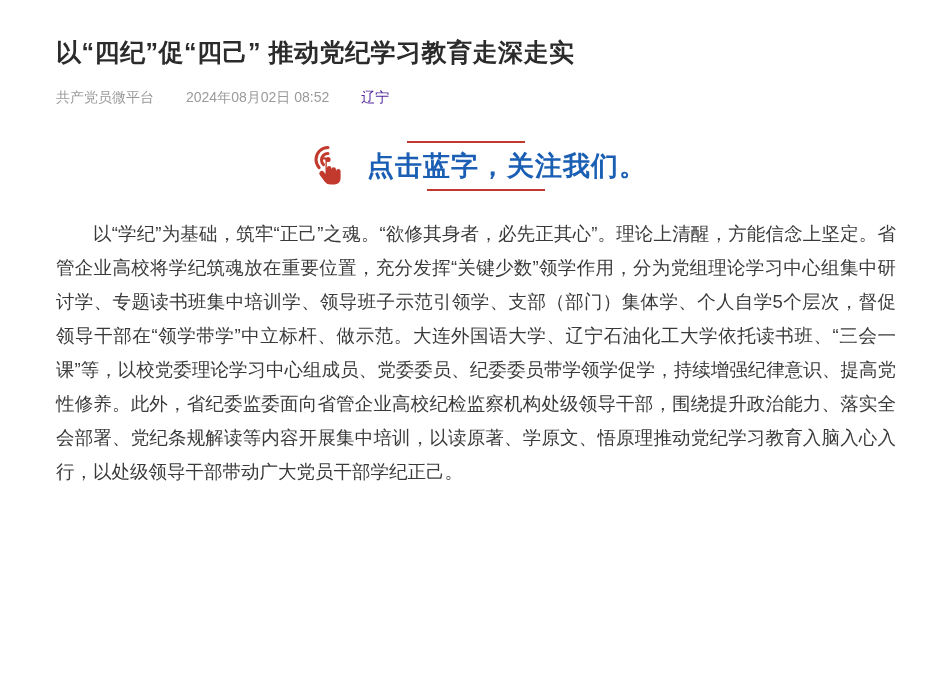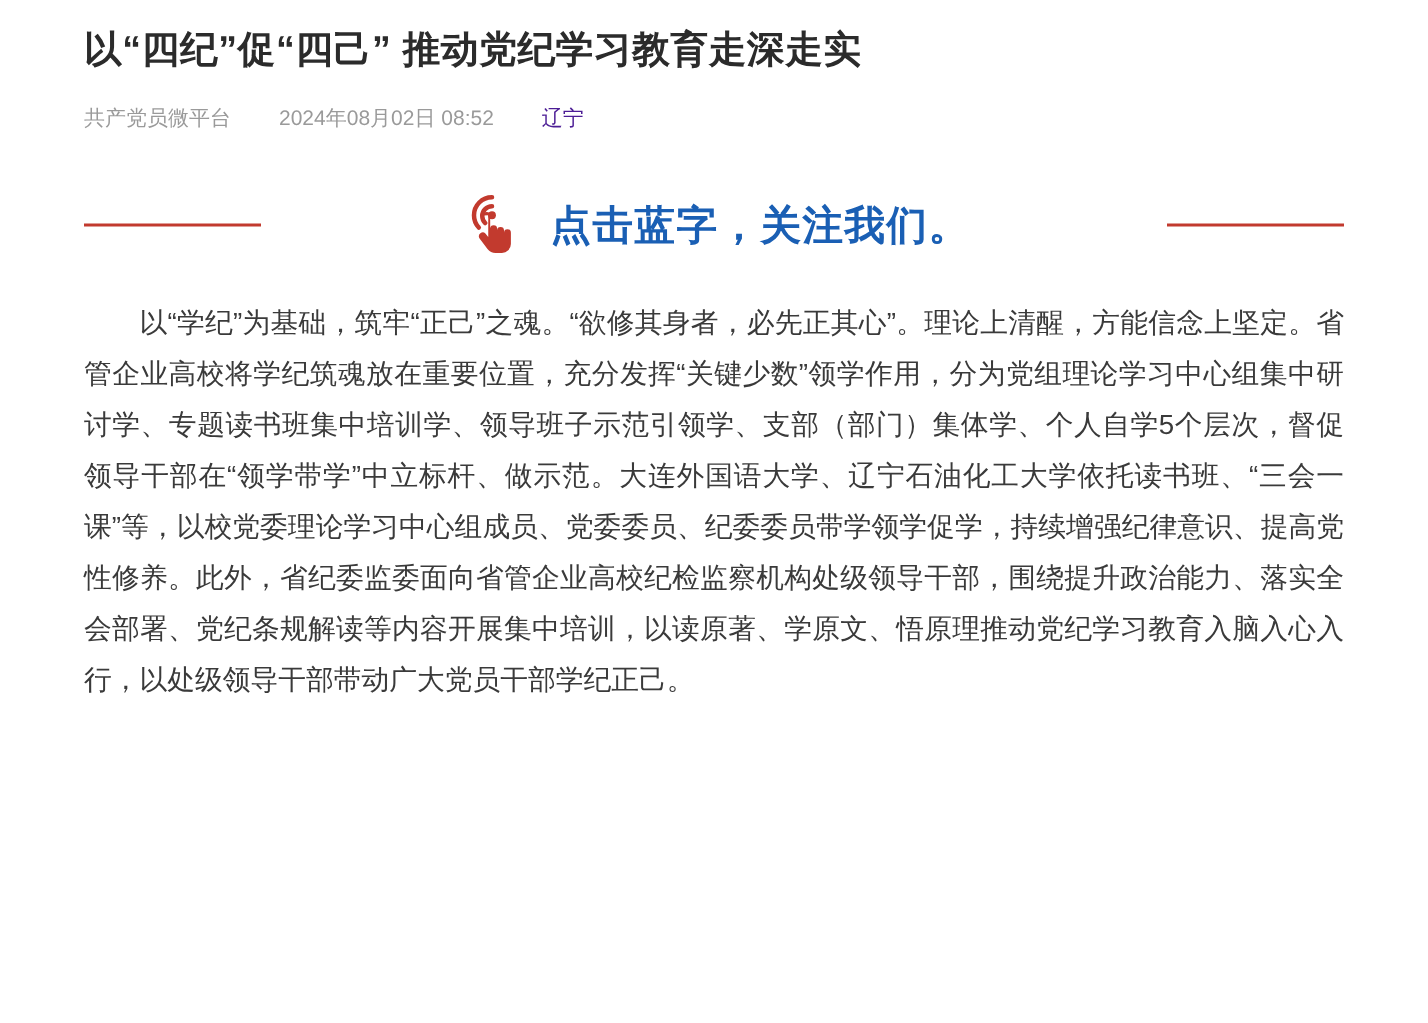--- a/index.html
+++ b/index.html
@@ -11,21 +11,21 @@
     width: 952px;
     height: 682px;
     font-family: "Liberation Sans", sans-serif;
     color: #333333;
     overflow: hidden;
   }
   .page {
     width: 952px;
     height: 566px;
     box-sizing: border-box;
-    padding: 6px 56px 0 56px;
+    padding: 25px 56px 0 56px;
     position: relative;
     border-radius: 10px;
   }
   .article-title {
     font-size: 25px;
     line-height: 38px;
     font-weight: bold;
     color: #2b2b2b;
     letter-spacing: 0.5px;
     margin: 8px 0 0 0;
@@ -47,22 +47,23 @@
   }
   .meta-location {
     color: #4c1d95;
   }
 
   .banner {
     margin-top: 34px;
     height: 56px;
     display: flex;
     align-items: center;
-    justify-content: space-between;
+    justify-content: flex-start;
     gap: 0px;
+    flex-direction: column;
   }
   .banner-rule {
     height: 2px;
     background: #c23a2e;
     width: 118px;
     flex: 0 0 auto;
   }
   .banner-rule.left { margin-right: 20px; }
   .banner-rule.right { margin-left: 20px; }
   .banner-mid {

